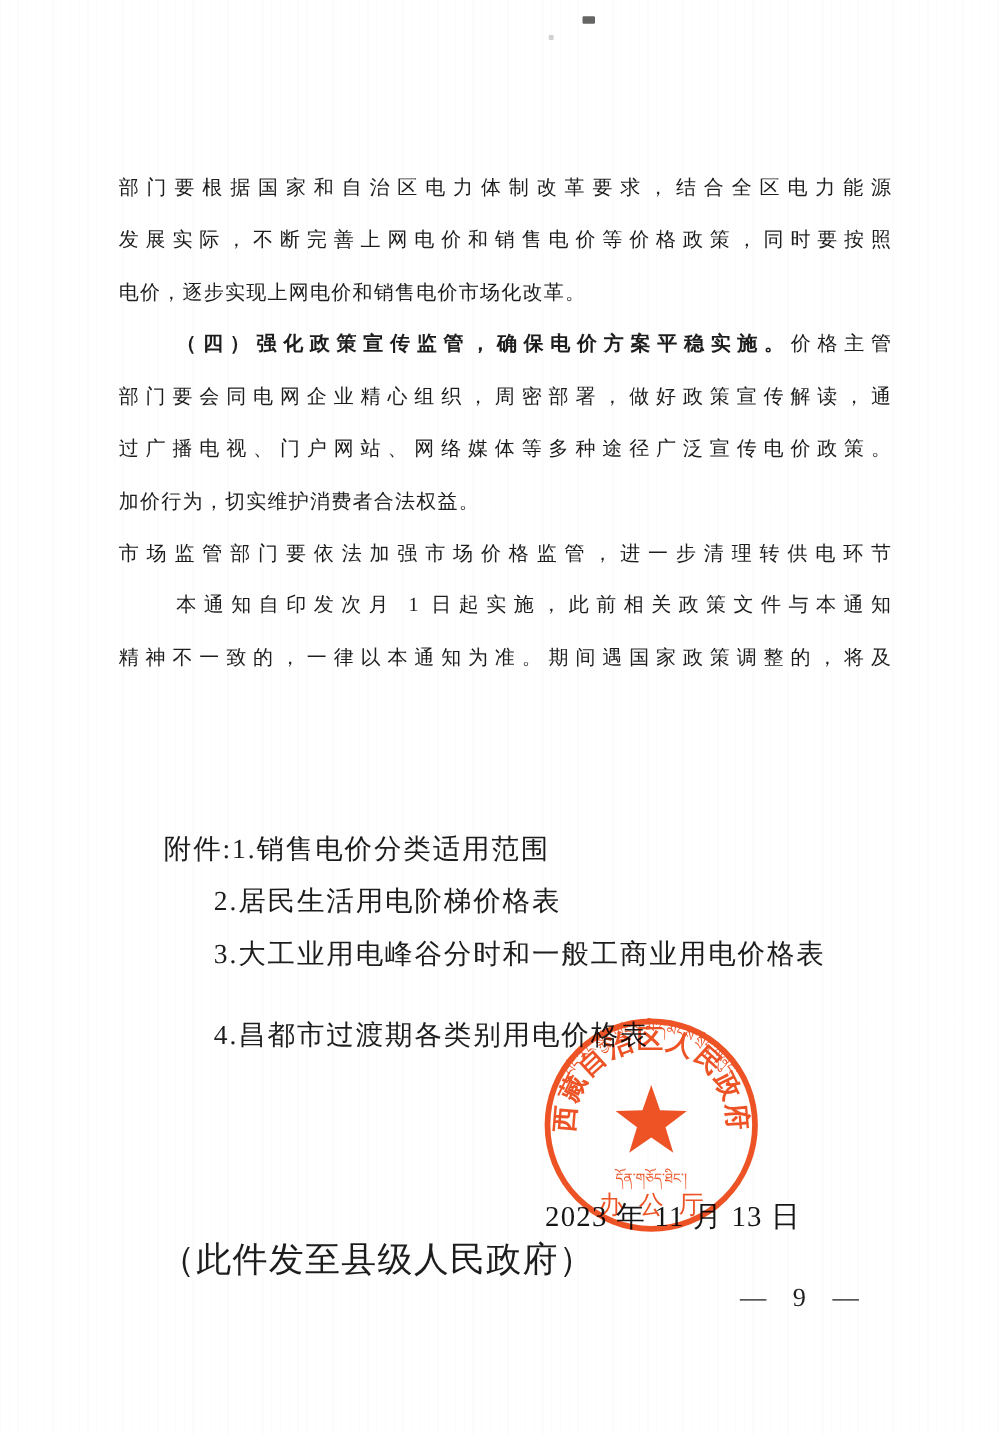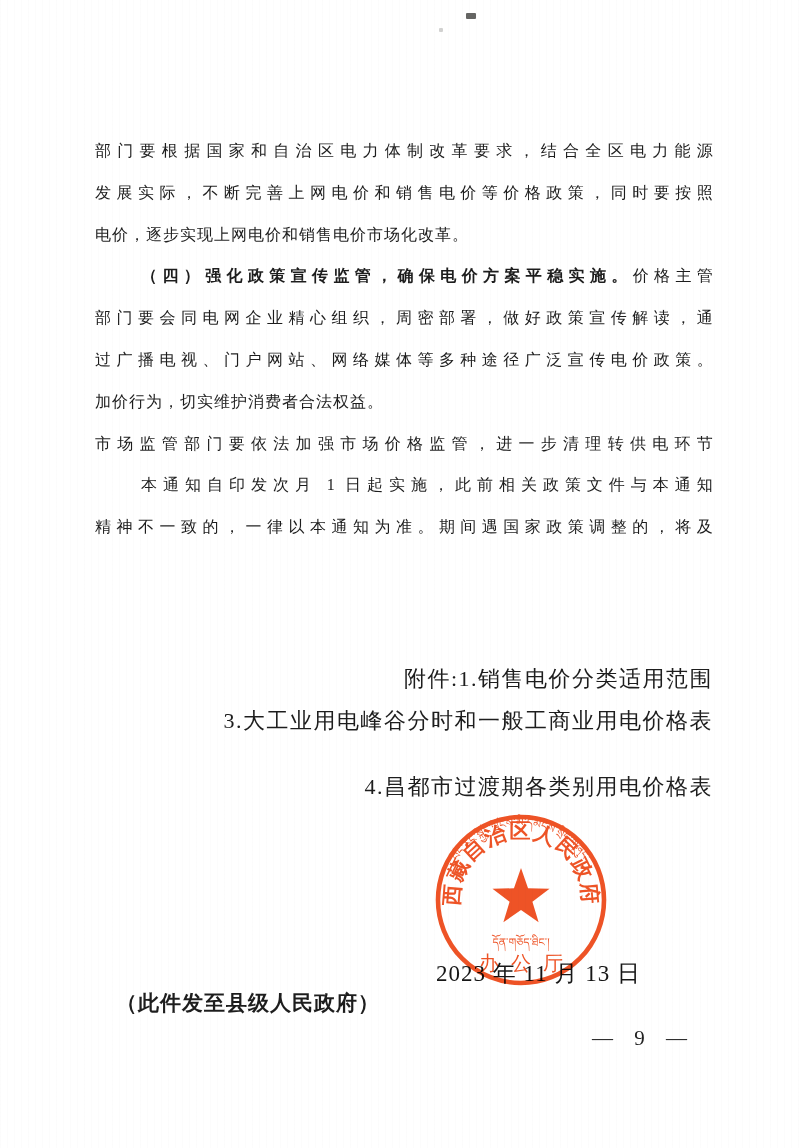--- a/index.html
+++ b/index.html
@@ -27,35 +27,35 @@
     color:#1d1d1d;
   }
   .line.just{
     letter-spacing:0.2px;
     text-align:justify;
     text-align-last:justify;
     text-justify:inter-ideograph;
   }
   .line .bold{font-weight:700;}
   .attachments-block{
-    position:absolute;left:95px;top:658px;width:618px;text-align:right;
+    position:absolute;left:95px;top:658px;width:618px;
   }
   .att-line{
     font-size:22px;
     line-height:41.8px;
     letter-spacing:1.5px;
   }
   .date-line{
     position:absolute;left:436px;top:958px;
     font-size:23px;letter-spacing:1px;color:#161616;
     z-index:2;
   }
   .distribution-note{
-    position:absolute;left:116px;top:989px;
-    font-size:21px;letter-spacing:1px;color:#1d1d1d;font-weight:bold;
+    position:absolute;left:128px;top:989px;
+    font-size:28px;letter-spacing:1px;color:#1d1d1d;
   }
   .page-number{
     position:absolute;right:112px;top:1026px;
     font-size:21px;color:#222;
     word-spacing:14px;letter-spacing:1px;
   }
   .seal{
     position:absolute;left:421px;top:800px;width:200px;height:200px;
     z-index:3;
     mix-blend-mode:multiply;
@@ -84,20 +84,21 @@
       <div class="line just"><span>部门要会同电网企业精心组织，周密部署，做好政策宣传解读，通</span></div>
       <div class="line just"><span>过广播电视、门户网站、网络媒体等多种途径广泛宣传电价政策。</span></div>
       <div class="line"><span>加价行为，切实维护消费者合法权益。</span></div>
       <div class="line just"><span>市场监管部门要依法加强市场价格监管，进一步清理转供电环节</span></div>
       <div class="line just" style="text-indent: 46px;"><span>本通知自印发次月 1 日起实施，此前相关政策文件与本通知</span></div>
       <div class="line just"><span>精神不一致的，一律以本通知为准。期间遇国家政策调整的，将及</span></div>
     </div>
 
   <div class="attachments-block">
       <div class="att-line" style="padding-left: 36px;"><span>附件:</span><span>1.销售电价分类适用范围</span></div>
+      <div class="att-line" style="padding-left: 76px;"><span>2.居民生活用电阶梯价格表</span></div>
       <div class="att-line" style="padding-left: 76px;"><span>3.大工业用电峰谷分时和一般工商业用电价格表</span></div>
       <div class="att-line" style="padding-left: 76px; margin-top: 24px;"><span>4.昌都市过渡期各类别用电价格表</span></div>
     </div>
 
   <div class="date-line">2023 年 11 月 13 日</div>
 
   <div class="distribution-note">（此件发至县级人民政府）</div>
 
   <div class="page-number">— 9 —</div>
 

